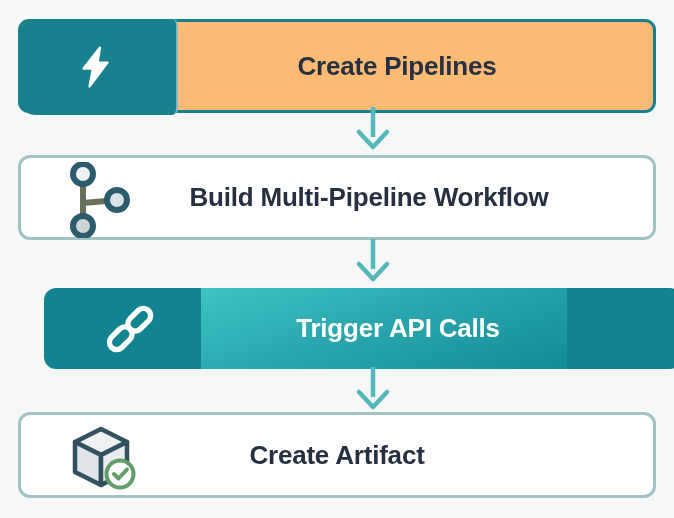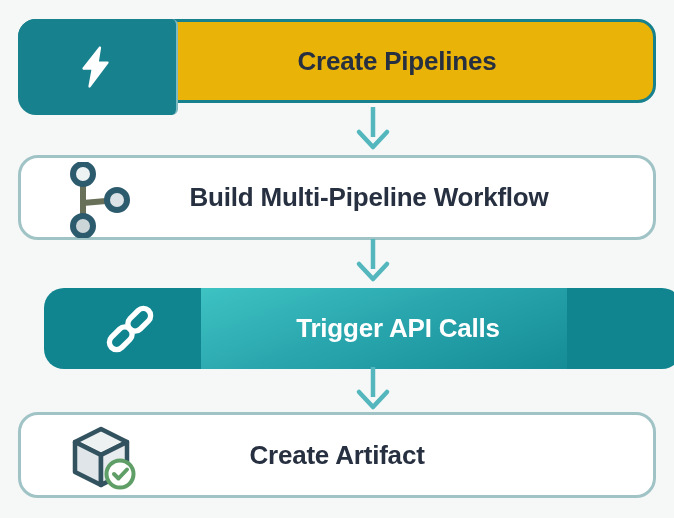--- a/index.html
+++ b/index.html
@@ -5,34 +5,34 @@
   html,body { margin:0; padding:0; }
   .canvas {
     position:relative;
     width:674px; height:518px;
     background:var(--canvas-bg, #f6f8f7);
     font-family:"Liberation Sans", sans-serif;
     overflow:hidden;
   }
   .box {
     position:absolute; left:18px; width:638px;
-    box-sizing:border-box; border-radius:20px;
+    box-sizing:border-box; border-radius:12px;
   }
   .label {
     position:absolute; inset:0;
     display:flex; align-items:center; justify-content:center;
     font-weight:700; font-size:26px;
     color:var(--text-dark, #273040);
     letter-spacing:-0.2px;
     white-space:nowrap;
   }
 
   
-  .box1 { top:19px; height:84px; background:#eab308;
-          border:3px solid var(--teal-dark, #17818d); border-radius:18px; }
+  .box1 { top:19px; height:94px; background:#fdba74;
+          border:3px solid var(--teal-dark, #17818d); border-radius:11px; }
   .icon-panel {
     position:absolute; top:-3px; left:-3px; width:160px; height:96px;
     background:var(--teal-dark, #17818d);
     border-radius:18px 6px 6px 18px;
     border-right:2px solid rgba(255,255,255,0.45);
     box-sizing:border-box;
     display:flex; align-items:center; justify-content:center;
   }
   .label1 { padding-left:120px; }
 

